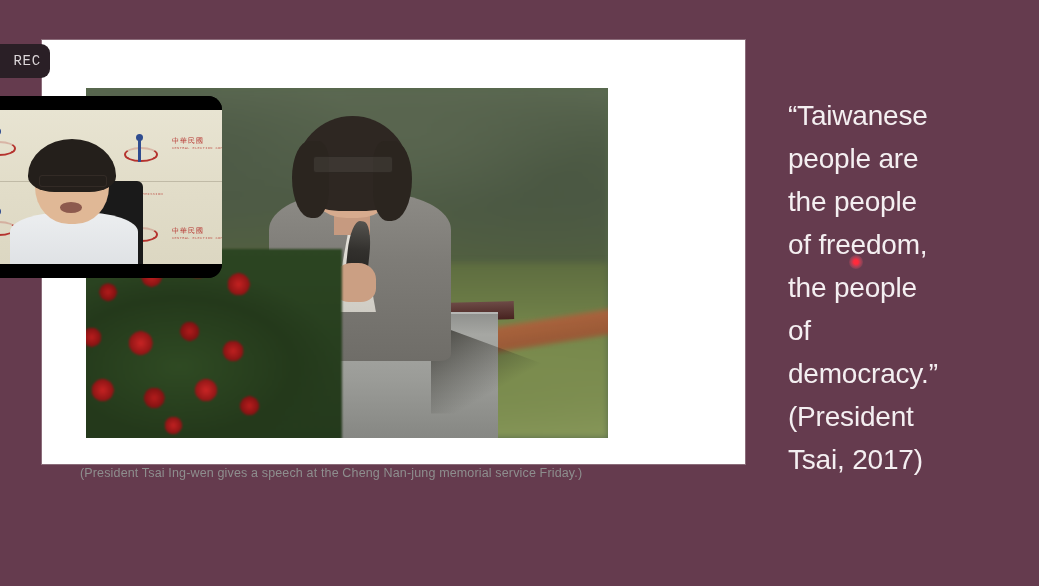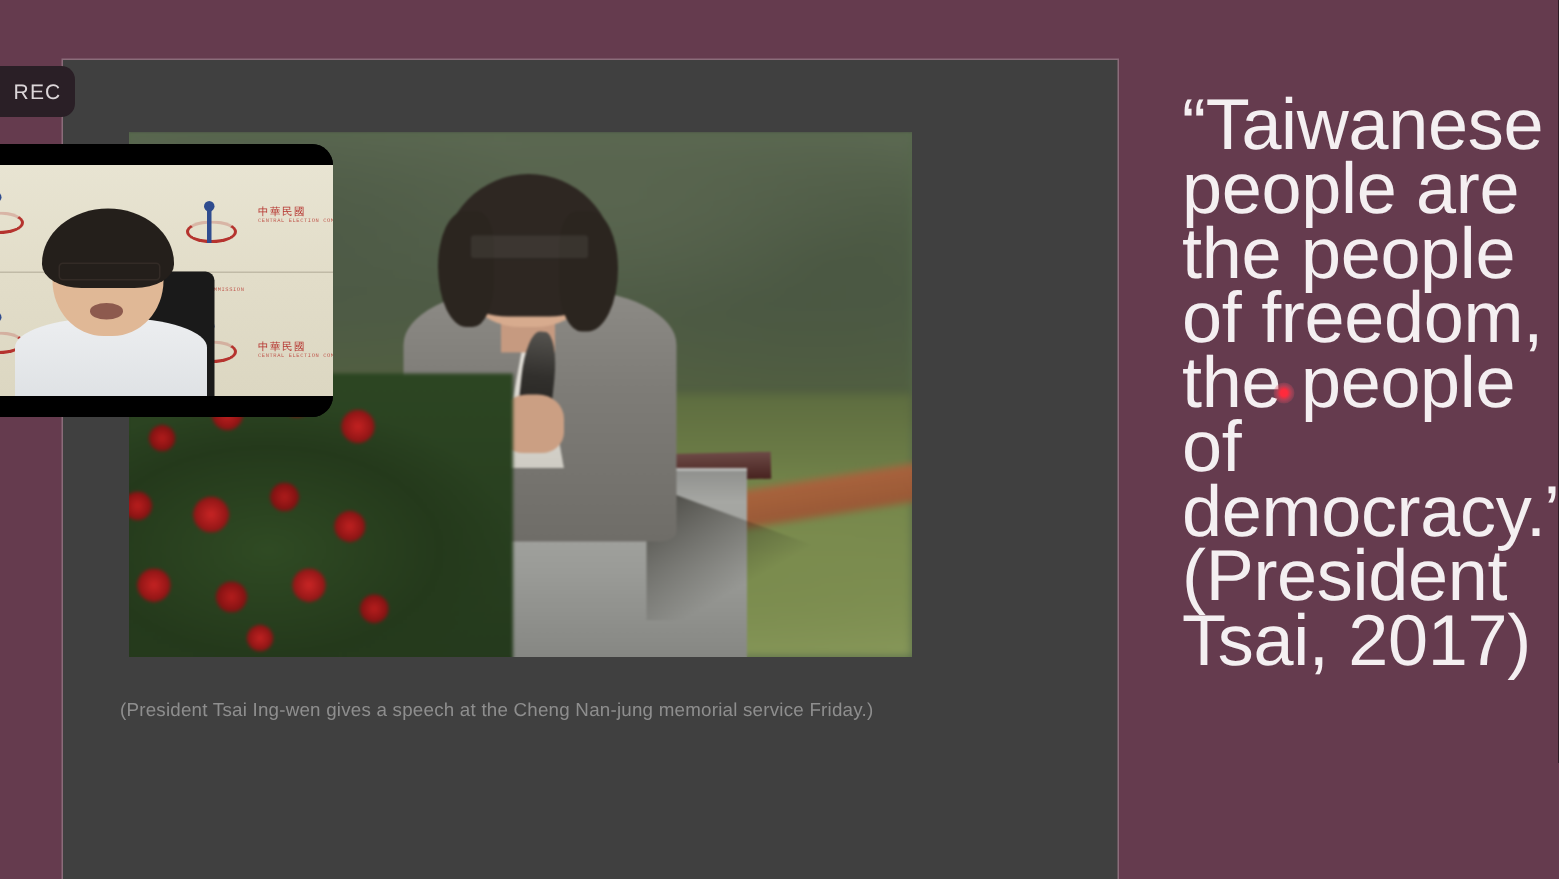--- a/index.html
+++ b/index.html
@@ -25,26 +25,27 @@
 
   
   .quote-panel {
     position: absolute;
     left: 788px;
     top: 62px;
     width: 244px;
   }
   .quote-text {
     color: #f4eff1;
-    font-size: 48px;
+    font-size: 28px;
     line-height: 43px;
     letter-spacing: -0.2px;
     font-weight: 400;
     white-space: pre-line;
     font-family: "Liberation Sans", sans-serif;
+    margin-top: 32px;
   }
 
   
   .laser-dot {
     position: absolute;
     left: 849px;
     top: 255px;
     width: 14px;
     height: 14px;
     border-radius: 50%;
@@ -54,22 +55,22 @@
                 rgba(200,80,100,0.22) 72%,
                 rgba(200,90,110,0) 100%);
   }
 
   
   .slide {
     position: absolute;
     left: 42px;
     top: 40px;
     width: 703px;
-    height: 546px;
-    background: #404040;
+    height: 424px;
+    background: #ffffff;
     box-shadow: 0 0 0 1px rgba(255,255,255,0.25);
   }
 
   
   .photo {
     position: absolute;
     left: 44px;
     top: 48px;
     width: 522px;
     height: 350px;
@@ -316,21 +317,21 @@
     display: flex;
     align-items: center;
     justify-content: flex-end;
     padding-right: 9px;
     box-sizing: border-box;
   }
   .rec-label {
     color: #dcd6d9;
     font-size: 14px;
     letter-spacing: 0.8px;
-    font-family: Liberation Sans, sans-serif;
+    font-family: Liberation Mono, monospace;
     margin-left: 36px;
   }
 </style>
 </head>
 <body>
 
 <div id="screen">
 
   <div class="backdrop"></div>
 

